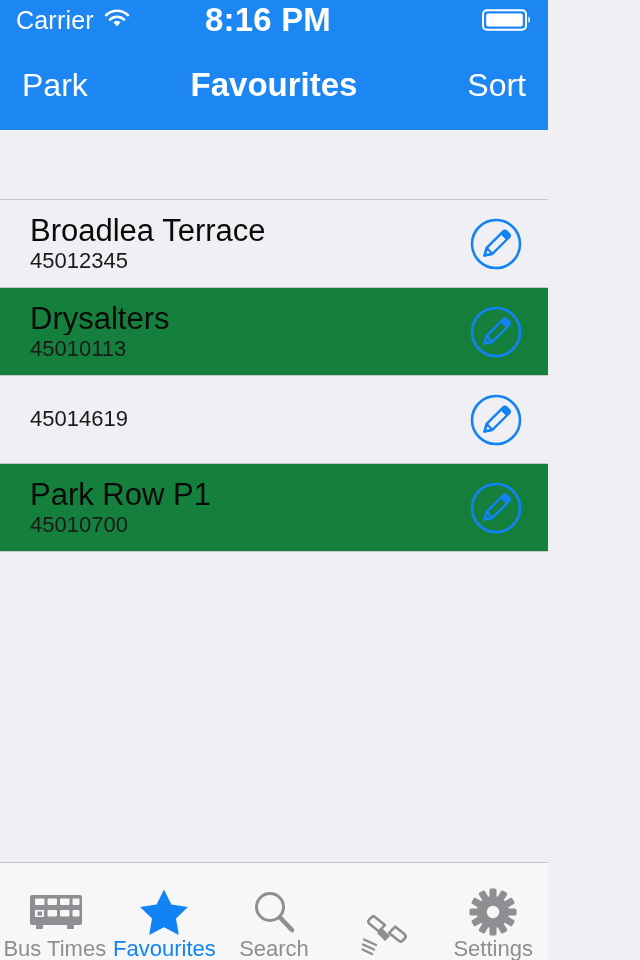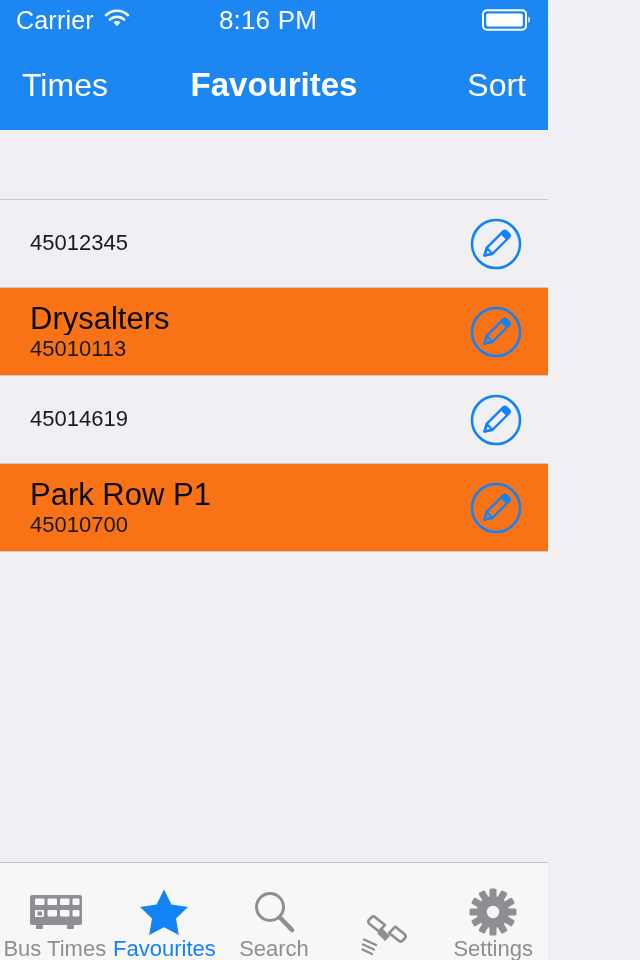--- a/index.html
+++ b/index.html
@@ -15,21 +15,21 @@
   
   .statusbar {
     height:40px; background:#1C86F2; color:#fff;
     display:flex; align-items:center; position:relative;
     padding:0 16px; flex:0 0 40px;
   }
   .sb-left { display:flex; align-items:center; gap:10px; }
   .sb-carrier { font-size:25px; letter-spacing:.2px; line-height:1; }
   .sb-time {
     position:absolute; left:0; right:12px; text-align:center;
-    font-size:26px; font-weight:400; letter-spacing:.2px; pointer-events:none;
+    font-size:33px; font-weight:700; letter-spacing:.2px; pointer-events:none;
   }
   .sb-right { margin-left:auto; display:flex; align-items:center; }
 
   
   .navbar {
     height:90px; background:#1C86F2; color:#fff;
     display:flex; align-items:center; position:relative;
     padding:0 22px; flex:0 0 90px;
   }
   .nav-btn { font-size:32px; color:#fff; line-height:1; cursor:pointer; white-space:nowrap; }
@@ -41,21 +41,21 @@
 
   
   .content { flex:1 1 auto; background:#EFEFF4; position:relative; overflow:hidden; }
   .list-gap { height:70px; background:#EFEFF4; border-bottom:1px solid #C9C9CE; }
   .list { background:#EFEFF4; }
   .row {
     position:relative; height:88px; display:flex; align-items:center;
     padding:0 20px 0 30px; border-bottom:1px solid #C9C9CE;
     background:#EFEFF4; cursor:pointer;
   }
-  .row.alt { background:#f97316; }
+  .row.alt { background:#15803d; }
   .row-texts { flex:1 1 auto; min-width:0; display:flex; flex-direction:column; justify-content:center; gap:2px; }
   .row-title { font-size:31px; color:#0A0A0A; line-height:1.08; white-space:nowrap; overflow:hidden; text-overflow:ellipsis; }
   .row-sub { font-size:22px; color:#1A1A1A; line-height:1.1; }
   .edit-accessory { flex:0 0 auto; width:52px; height:52px; margin-right:6px; cursor:pointer; }
 
   
   .tabbar {
     height:98px; background:#F7F7F7; border-top:1px solid #C2C2C4;
     display:flex; align-items:stretch; flex:0 0 98px;
   }
@@ -87,30 +87,31 @@
     <div class="sb-right">
       <svg width="50" height="22" viewBox="0 0 50 22" fill="none">
         <rect x="1" y="1.2" width="43" height="19.6" rx="4" stroke="#fff" stroke-width="2"></rect>
         <rect x="4.2" y="4.4" width="36.6" height="13.2" rx="2" fill="#fff"></rect>
         <path d="M46.4 7.6c2 .6 2 5.6 0 6.3V7.6z" fill="#fff"></path>
       </svg>
     </div>
   </div>
 
   <div class="navbar">
-    <div class="nav-btn">Times</div>
+    <div class="nav-btn">Park</div>
     <div class="nav-title">Favourites</div>
     <div class="nav-btn nav-right">Sort</div>
   </div>
 
   <div class="content">
     <div class="list-gap"></div>
     <div class="list" id="fav-list">
         <div class="row">
           <div class="row-texts">
+            <div class="row-title">Broadlea Terrace</div>
             <div class="row-sub">45012345</div>
           </div>
           <div class="edit-accessory"><svg width="52" height="52" viewBox="0 0 52 52" fill="none">
               <circle cx="26" cy="26" r="24" stroke="#1283F5" stroke-width="2.6"></circle>
               <path d="M14.5 37.5l2.2-7.6L33 13.6c1-1 2.6-1 3.6 0l2.3 2.3c1 1 1 2.6 0 3.6L22.4 35.8l-7.9 1.7z" fill="none" stroke="#1283F5" stroke-width="2.4" stroke-linejoin="round"></path>
               <path d="M31.4 15.3l5.9 5.9" stroke="#1283F5" stroke-width="2.4"></path>
               <path d="M33.6 13.1c1-1 2.6-1 3.6 0l2.3 2.3c1 1 1 2.6 0 3.6l-2 2-5.9-5.9 2-2z" fill="#1283F5"></path>
               <path d="M16.7 29.9l5.7 5.9-7.9 1.7 2.2-7.6z" fill="none" stroke="#1283F5" stroke-width="2.2" stroke-linejoin="round"></path>
             </svg></div>
         </div>

